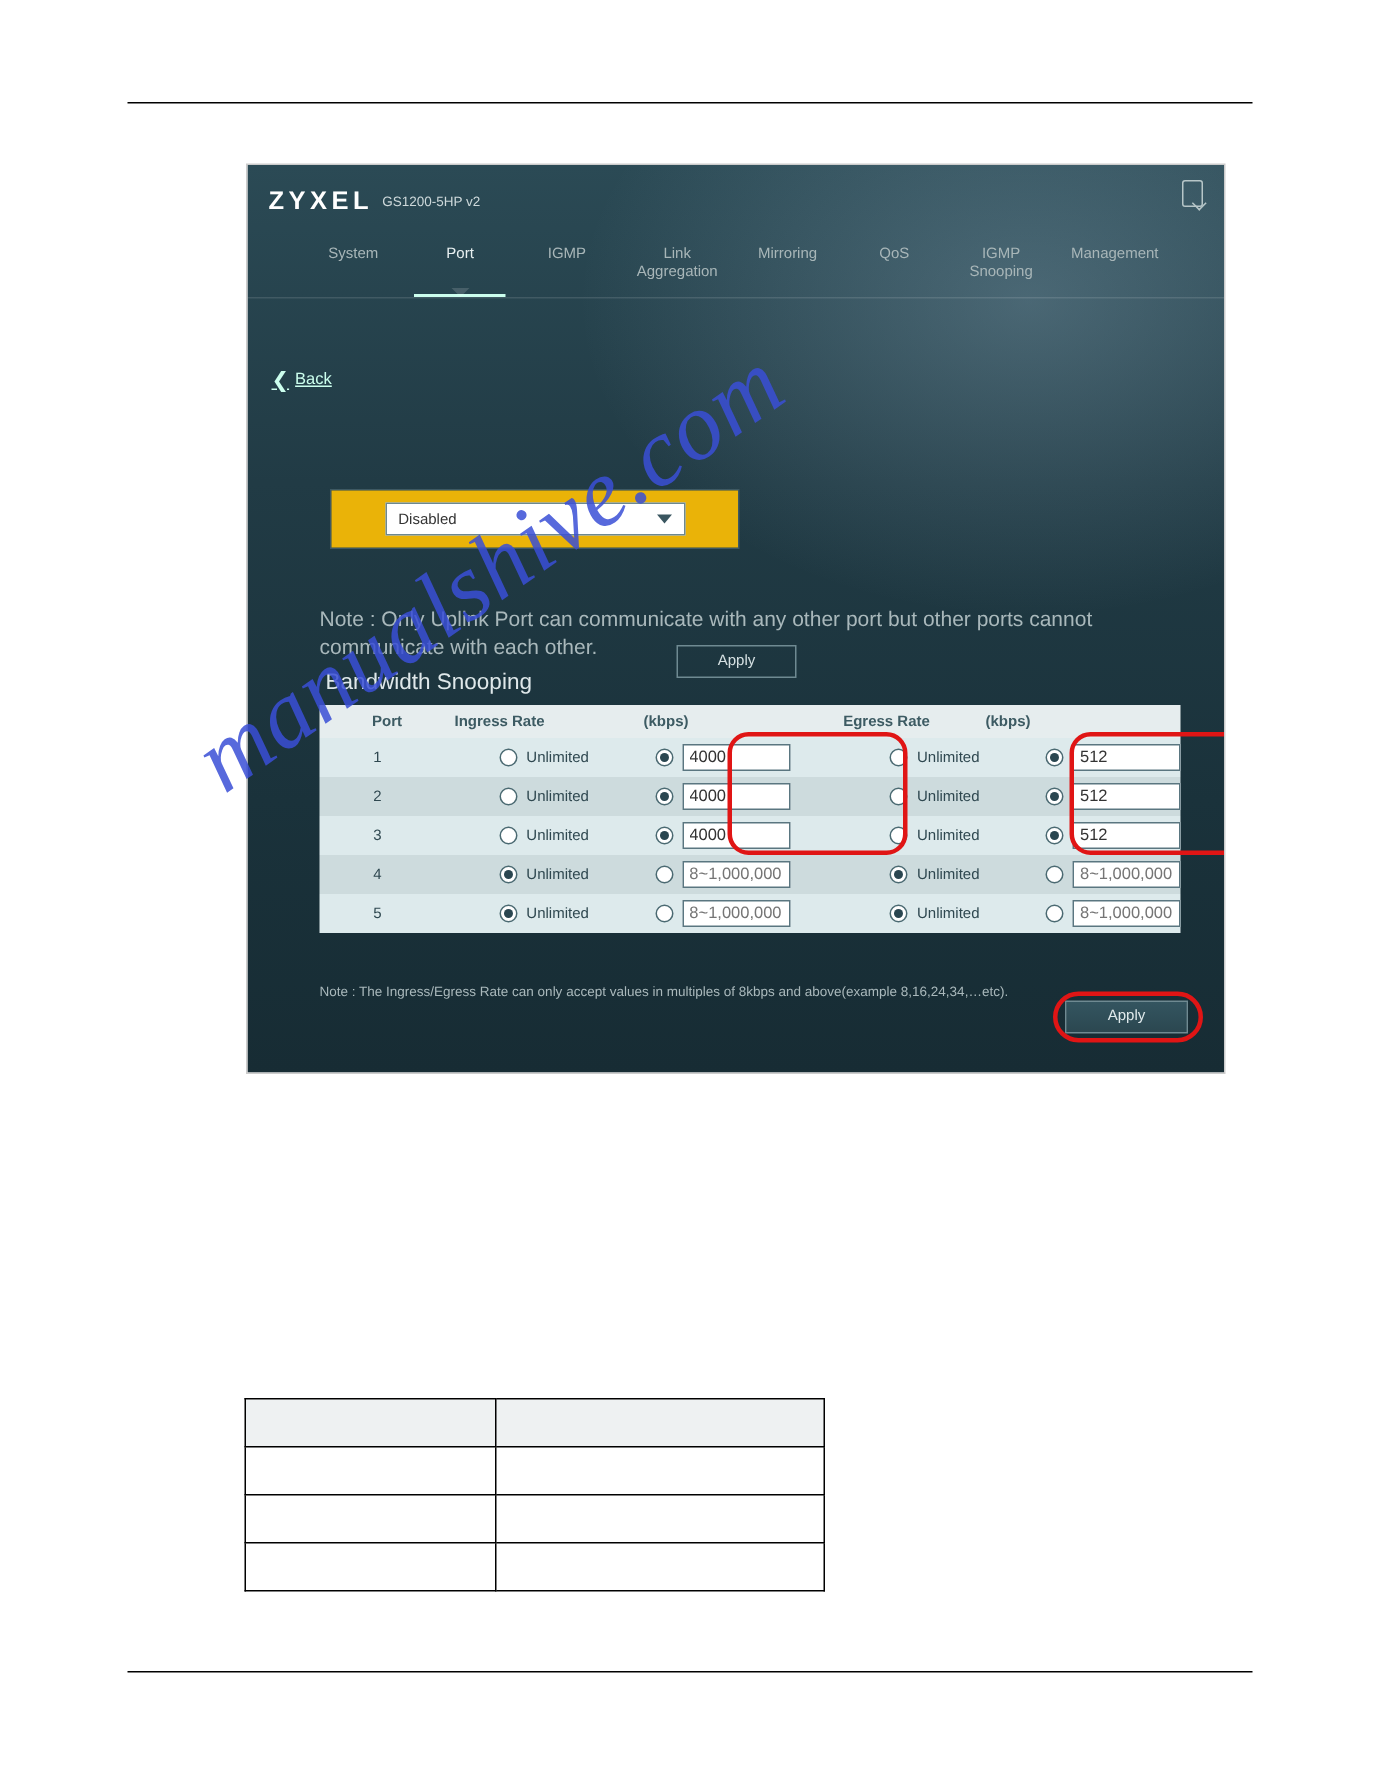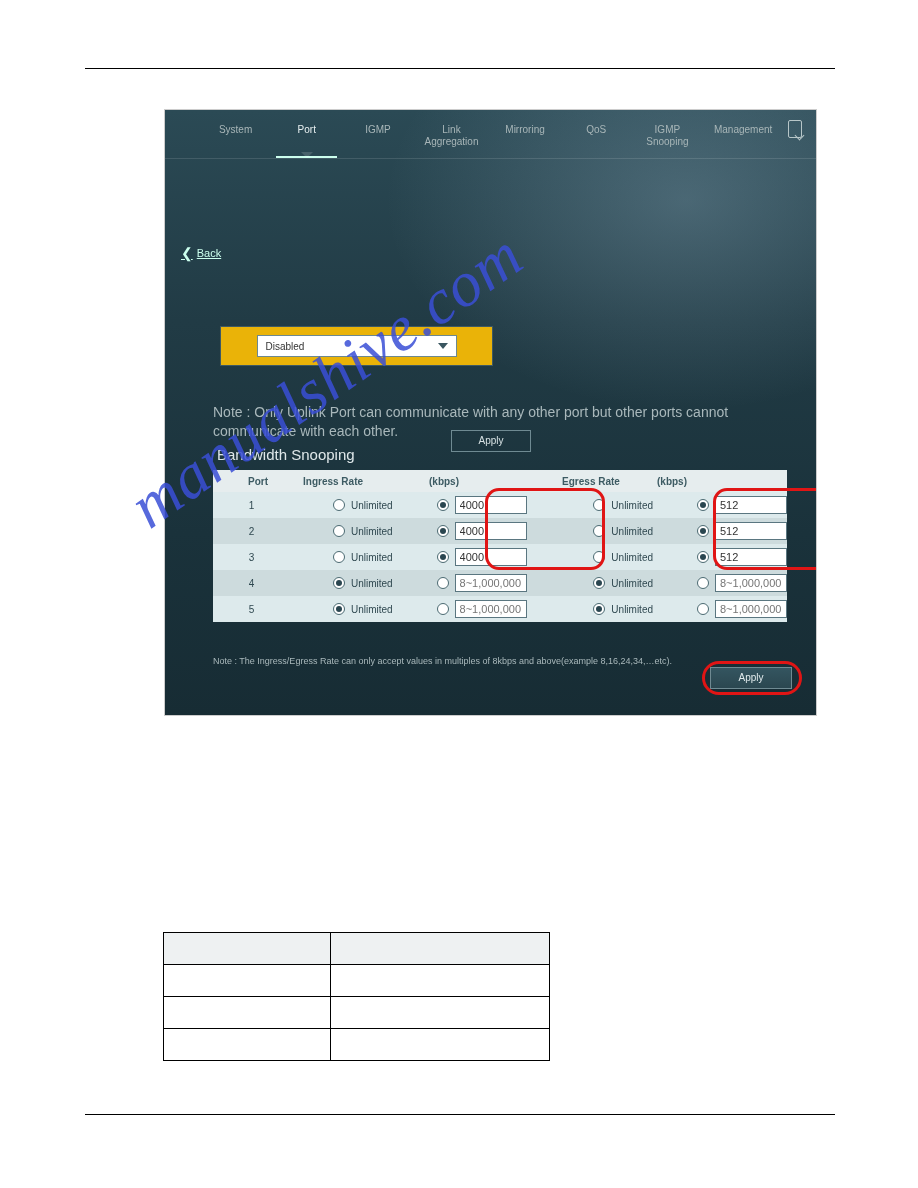--- a/index.html
+++ b/index.html
@@ -99,20 +99,24 @@
   .hdr-icon::after{content:'';position:absolute;right:-2px;bottom:-2px;width:6px;height:6px;border-right:1px solid #b7c6c8;border-bottom:1px solid #b7c6c8;transform:rotate(45deg);}
 </style>
 </head>
 <body>
 
 <div class="page-rule-top"></div>
 <div class="page-rule-bot"></div>
 
 <div class="shot">
   <div class="hdr-icon"></div>
+  <div class="shot-header">
+    <span class="logo">ZYXEL</span>
+    <span class="model">GS1200-5HP v2</span>
+  </div>
 
   <div class="navbar">
     <div class="navitem">System</div>
     <div class="navitem active">Port</div>
     <div class="navitem">IGMP</div>
     <div class="navitem" style="white-space:pre-line">Link
 Aggregation</div>
     <div class="navitem">Mirroring</div>
     <div class="navitem">QoS</div>
     <div class="navitem" style="white-space:pre-line">IGMP

